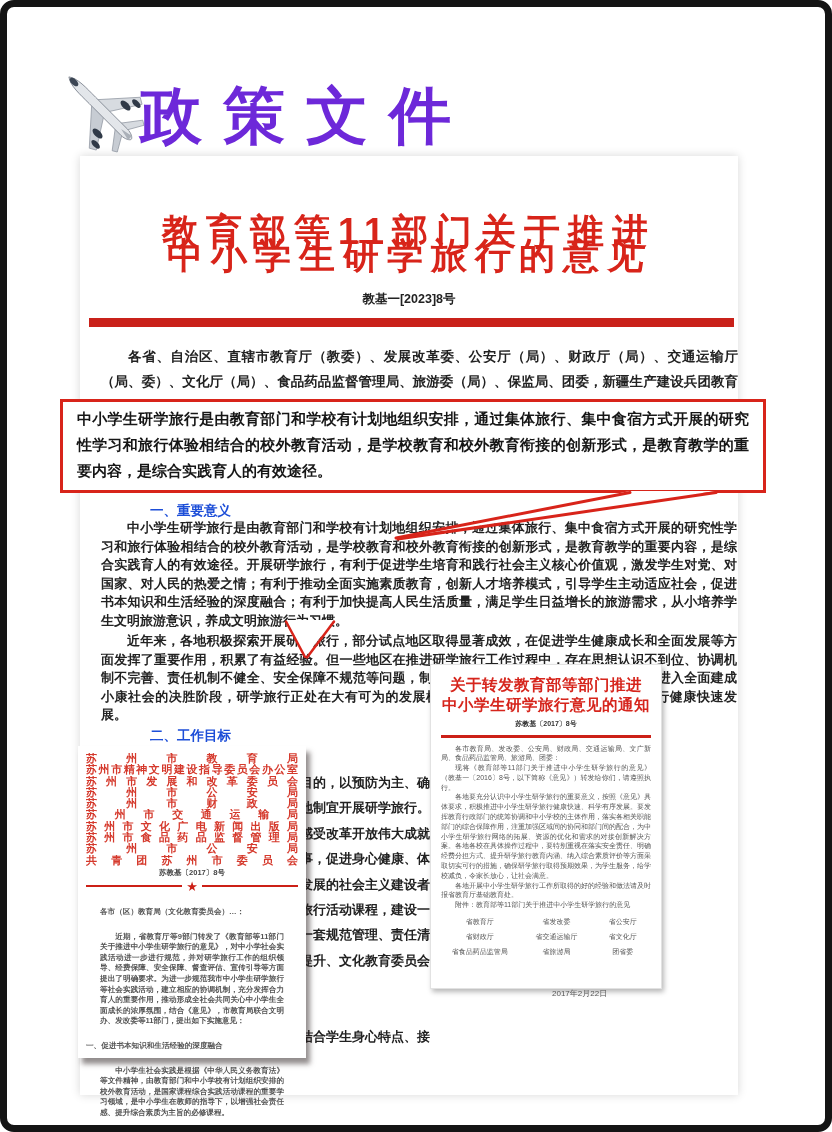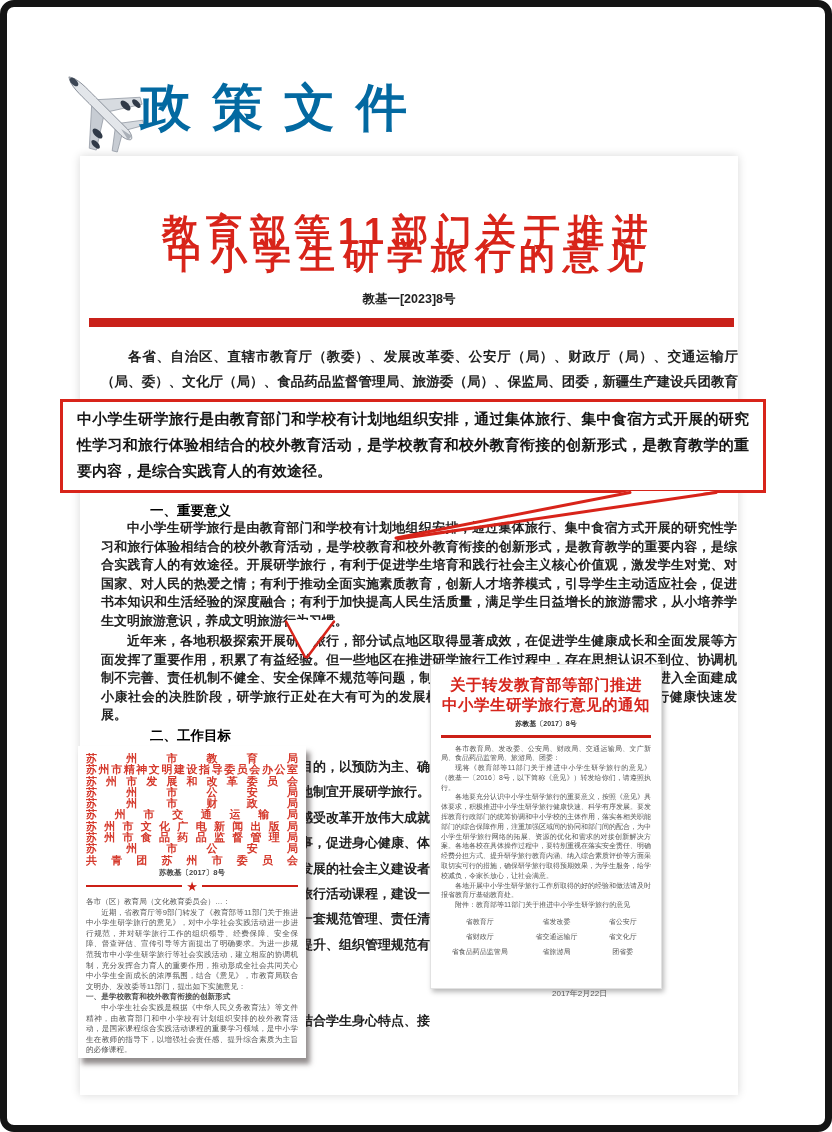--- a/index.html
+++ b/index.html
@@ -2,22 +2,22 @@
 <html><head>
 <meta charset="utf-8">
 <style>
   html,body{margin:0;padding:0;background:#ffffff;}
   #canvas{position:relative;width:832px;height:1132px;background:#ffffff;overflow:hidden;
           font-family:"Liberation Sans",sans-serif;}
   #frame{position:absolute;inset:0;border:7px solid #141414;border-radius:14px;z-index:10;pointer-events:none;}
 
   
   .plane-wrap{position:absolute;left:48px;top:56px;width:108px;height:108px;z-index:1;}
-  .page-title{position:absolute;left:140px;top:74px;font-size:51px;letter-spacing:21px;
-              font-weight:600;color:#0369a1;z-index:1;white-space:nowrap;text-align:center;}
+  .page-title{position:absolute;left:140px;top:74px;font-size:62px;letter-spacing:21px;
+              font-weight:600;color:#6d28d9;z-index:1;white-space:nowrap;text-align:center;}
 
   
   .main-sheet{position:absolute;left:80px;top:156px;width:658px;height:939px;background:#fff;
               box-shadow:0 0 9px rgba(0,0,0,0.16);z-index:0;}
   .doc-title{position:absolute;left:80px;width:658px;text-align:center;color:#d8241a;
              font-size:36px;font-weight:bold;letter-spacing:8px;white-space:nowrap;z-index:1;}
   .doc-number{position:absolute;left:80px;width:658px;text-align:center;color:#222;
               font-size:12.5px;font-weight:bold;z-index:1;}
   .red-bar{position:absolute;left:89px;top:318px;width:645px;height:9px;background:#c9211a;z-index:1;}
   .recipients{position:absolute;left:101px;top:344px;width:637px;font-size:13.5px;line-height:25px;
@@ -25,27 +25,27 @@
 
   
   .big-callout{position:absolute;left:60px;top:399px;width:672px;height:80px;border:3.5px solid #d8241a;
                background:#fff;padding:4px 14px;z-index:2;}
   .big-callout p{margin:0;font-size:15px;line-height:26px;font-weight:600;color:#161616;text-align:justify;}
   .small-callout{position:absolute;left:239px;top:583px;border:3px solid #d8241a;background:#fff;
                  padding:6px 11px;font-size:15px;font-weight:bold;color:#222;z-index:2;white-space:nowrap;}
   .tails{position:absolute;left:0;top:0;width:832px;height:1132px;z-index:3;pointer-events:none;}
 
   
-  .sec-heading{position:absolute;left:150px;font-size:13.5px;font-weight:bold;color:#000000;z-index:1;}
+  .sec-heading{position:absolute;left:150px;font-size:13.5px;font-weight:bold;color:#1d4ed8;z-index:1;}
   .body-para{position:absolute;left:101px;width:636px;font-size:13px;line-height:18.5px;color:#222;
              font-weight:600;text-indent:2em;text-align:justify;z-index:1;}
 
   
   .strip{position:absolute;top:758px;z-index:1;color:#222;font-weight:600;}
-  .strip-mid{left:300px;width:136px;}
+  .strip-mid{left:300px;width:136px;margin-top:16px;}
   .strip-right{left:659px;width:80px;}
   .frag-line{height:25.4px;font-size:13px;white-space:nowrap;overflow:visible;}
 
   
   .notice-doc{position:absolute;left:430px;top:664px;width:232px;height:325px;background:#fff;
               border:1px solid #e2e2e2;box-shadow:2px 3px 5px rgba(0,0,0,0.28);z-index:4;
               padding:10px 10px;box-sizing:border-box;}
   .notice-title{color:#d6251c;font-size:15.5px;line-height:20px;font-weight:bold;text-align:center;letter-spacing:0.5px;}
   .notice-number{font-size:7px;font-weight:bold;color:#333;text-align:center;margin-top:4px;}
   .notice-rule{height:2.5px;background:#cc2017;margin:6px 0 6px 0;}
@@ -56,21 +56,21 @@
 
   
   .suzhou-doc{position:absolute;left:78px;top:746px;width:228px;height:312px;background:#fff;
               box-shadow:4px 6px 5px rgba(40,30,30,0.5);z-index:5;padding:7px 8px;box-sizing:border-box;}
   .org-line{font-size:11px;line-height:11.3px;font-weight:bold;color:#d5392c;
             text-align:justify;text-align-last:justify;white-space:nowrap;overflow:hidden;}
   .suzhou-number{font-size:7.5px;font-weight:bold;color:#444;text-align:center;margin-top:2px;}
   .star-rule{display:flex;align-items:center;gap:4px;margin:2px 0 4px 0;}
   .star-rule .rline{flex:1;height:2px;background:#cc2017;}
   .star-rule .star{color:#cc2017;font-size:13px;line-height:13px;}
-  .suzhou-doc p{margin:0;font-size:7.6px;line-height:10.6px;color:#555;text-align:justify;}
+  .suzhou-doc p{margin:14px;font-size:7.6px;line-height:10.6px;color:#555;text-align:justify;font-weight:bold;}
   .suzhou-doc p.ind{text-indent:2em;}
   .suzhou-sub{font-size:7.6px;line-height:10.6px;color:#555;font-weight:bold;}
 </style>
 </head>
 <body>
 
 <div id="canvas">
 
   <div class="plane-wrap">
     <svg width="108" height="108" viewBox="0 0 120 120">
@@ -106,21 +106,21 @@
   <div class="sec-heading" style="top:727px;">二、工作目标</div>
 
   <div class="strip strip-mid">
     <div class="frag-line">目的，以预防为主、确</div>
     <div class="frag-line">地制宜开展研学旅行。</div>
     <div class="frag-line">感受改革开放伟大成就</div>
     <div class="frag-line">事，促进身心健康、体</div>
     <div class="frag-line">发展的社会主义建设者</div>
     <div class="frag-line">旅行活动课程，建设一</div>
     <div class="frag-line">一套规范管理、责任清</div>
-    <div class="frag-line">提升、组织管理规范有</div>
+    <div class="frag-line">提升、文化教育委员会</div>
     <div class="frag-line"></div>
     <div class="frag-line"></div>
     <div class="frag-line">结合学生身心特点、接</div>
   </div>
 
   <div class="big-callout">
     <p>中小学生研学旅行是由教育部门和学校有计划地组织安排，通过集体旅行、集中食宿方式开展的研究性学习和旅行体验相结合的校外教育活动，是学校教育和校外教育衔接的创新形式，是教育教学的重要内容，是综合实践育人的有效途径。</p>
   </div>
 
   <svg class="tails">
@@ -168,18 +168,18 @@
     <div class="org-line">苏州市公安局</div>
     <div class="org-line">共青团苏州市委员会</div>
     <div class="suzhou-number">苏教基〔2017〕8号</div>
     <div class="star-rule">
       <div class="rline"></div>
       <div class="star">★</div>
       <div class="rline"></div>
     </div>
     <p>各市（区）教育局（文化教育委员会）…：</p>
     <p class="ind">近期，省教育厅等9部门转发了《教育部等11部门关于推进中小学生研学旅行的意见》，对中小学社会实践活动进一步进行规范，并对研学旅行工作的组织领导、经费保障、安全保障、督查评估、宣传引导等方面提出了明确要求。为进一步规范我市中小学生研学旅行等社会实践活动，建立相应的协调机制，充分发挥合力育人的重要作用，推动形成全社会共同关心中小学生全面成长的浓厚氛围，结合《意见》，市教育局联合文明办、发改委等11部门，提出如下实施意见：</p>
-    <div class="suzhou-sub">一、是学校教育和校外教育衔接的创新形式</div>
+    <div class="suzhou-sub">一、促进书本知识和生活经验的深度融合</div>
     <p class="ind">中小学生社会实践是根据《中华人民义务教育法》等文件精神，由教育部门和中小学校有计划组织安排的校外教育活动，是国家课程综合实践活动课程的重要学习领域，是中小学生在教师的指导下，以增强社会责任感、提升综合素质为主旨的必修课程。</p>
   </div>
 
   <div id="frame"></div>
 </div>
 
 </body></html>

